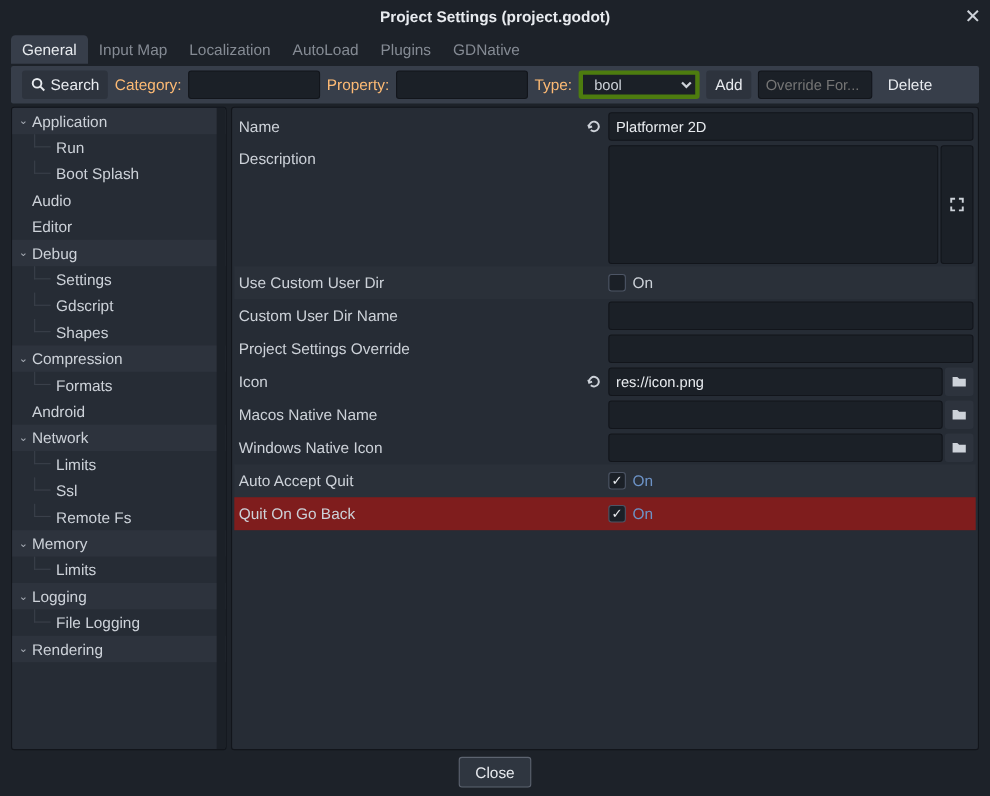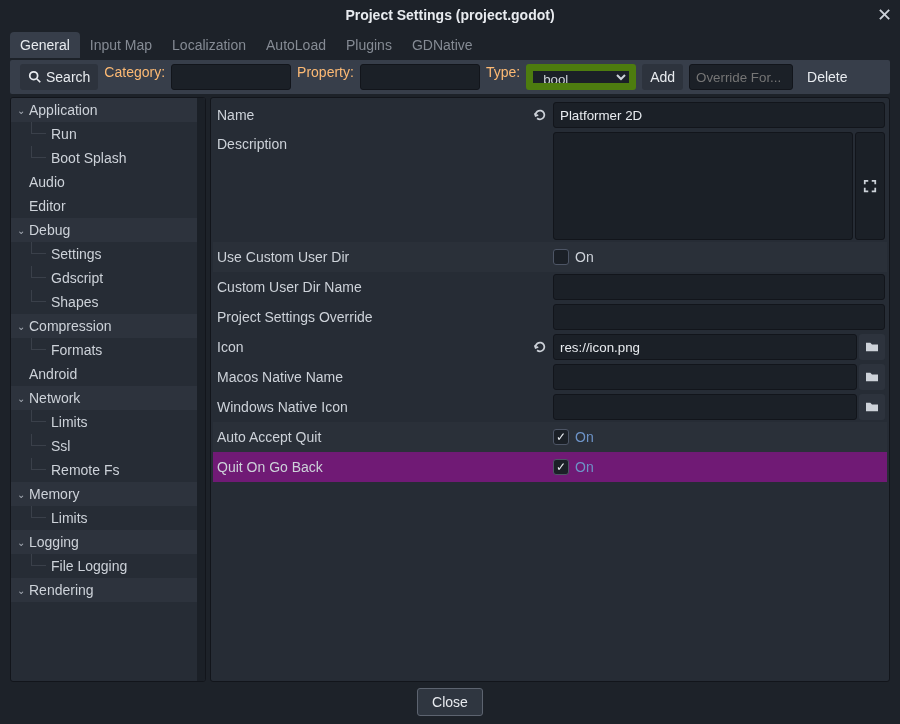--- a/index.html
+++ b/index.html
@@ -38,20 +38,21 @@
   cursor: pointer;
   border-top-left-radius: 4px;
   border-top-right-radius: 4px;
 }
 .tab.active {
   background: #373e4a;
   color: #e8ebef;
 }
 .toolbar {
   display: flex;
+  align-items: center;
   padding: 4px 10px;
   gap: 6px;
   background: #373e4a;
   margin: 0 10px;
   height: 34px;
   border-radius: 2px;
 }
 .btn {
   background: #2d333d;
   color: #e8ebef;
@@ -69,21 +70,21 @@
   background: #1b2027;
   border: 1px solid #12151b;
   border-radius: 3px;
   height: 26px;
   color: #cdd2d9;
   padding: 0 6px;
 }
 .toolbar .input-field { width: 120px; }
 .select-field {
   background: #1b2027;
-  border: 7px solid #4d7c0f;
+  border: 4px solid #4d7c0f;
   border-radius: 3px;
   height: 26px;
   color: #cdd2d9;
   padding: 0 6px;
   width: 110px;
 }
 .override-input {
   background: #1b2027;
   border: 1px solid #12151b;
   border-radius: 3px;
@@ -459,21 +460,21 @@
     </div>
 
     <div class="prop-row" style="background:#2a3039">
       <div class="prop-label" style="width:338px">Auto Accept Quit</div>
       <div class="prop-value">
         <span class="checkbox checked"></span>
         <span class="on-label accent">On</span>
       </div>
     </div>
 
-    <div class="prop-row" style="background:#701a75">
+    <div class="prop-row" style="background:#7f1d1d">
       <div class="prop-label" style="width:338px">Quit On Go Back</div>
       <div class="prop-value">
         <span class="checkbox checked"></span>
         <span class="on-label accent">On</span>
       </div>
     </div>
 
   </div>
 </div>
 

